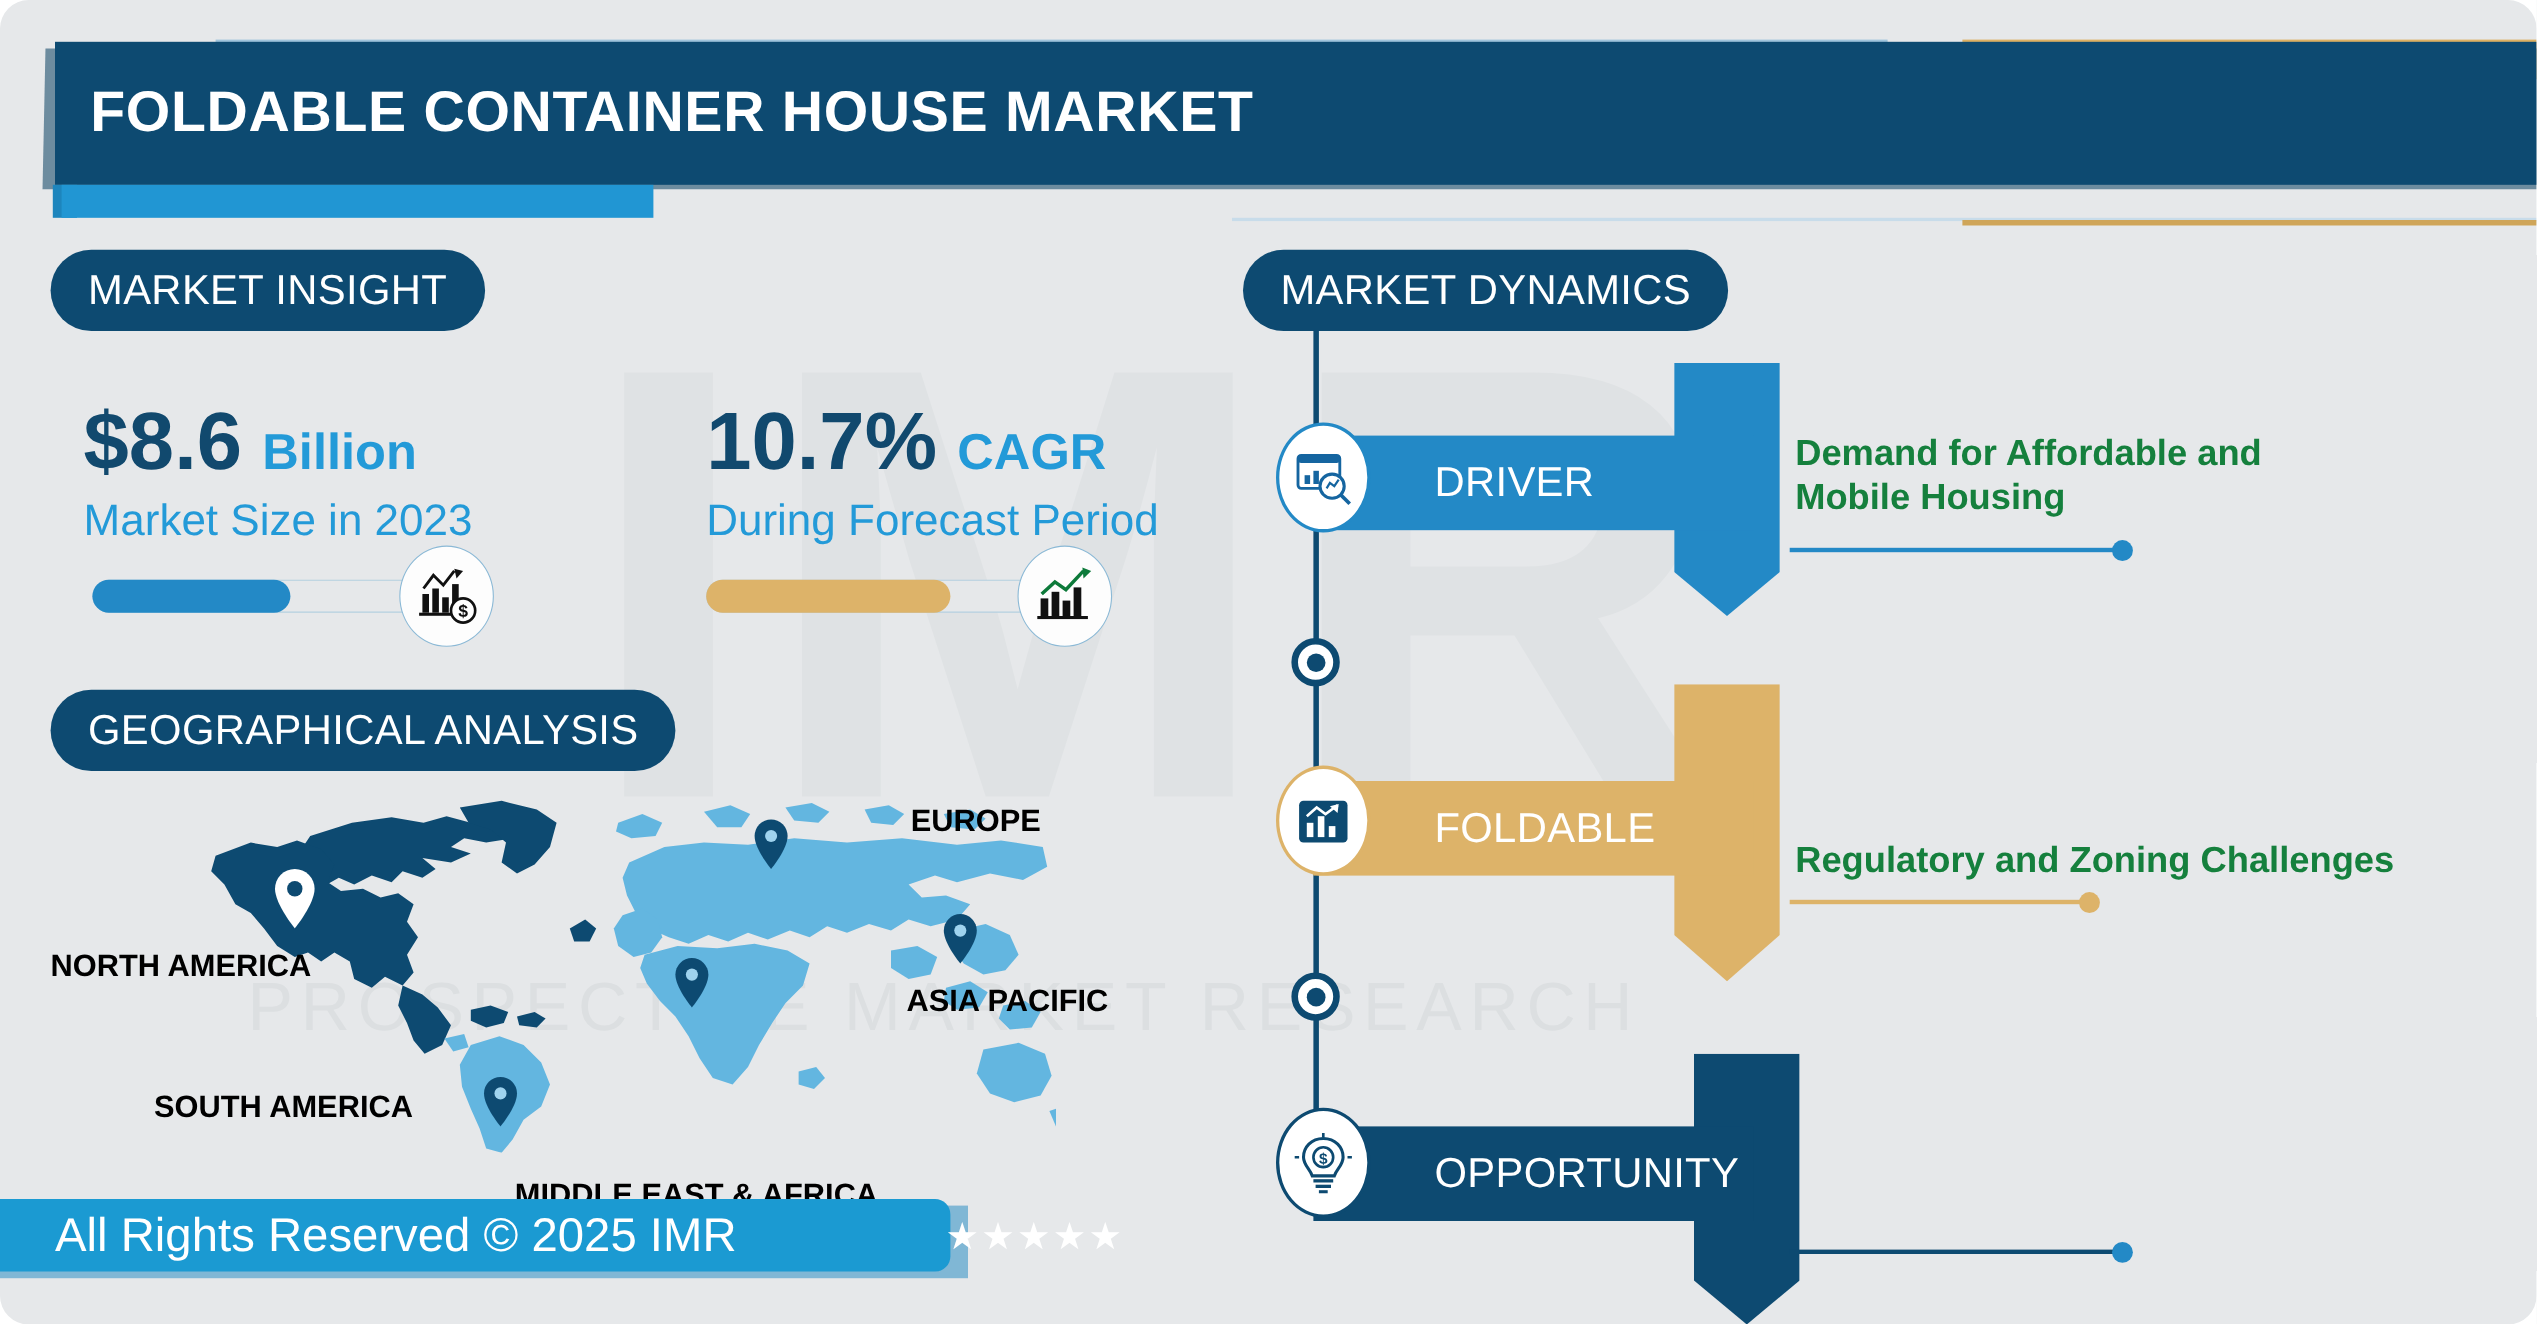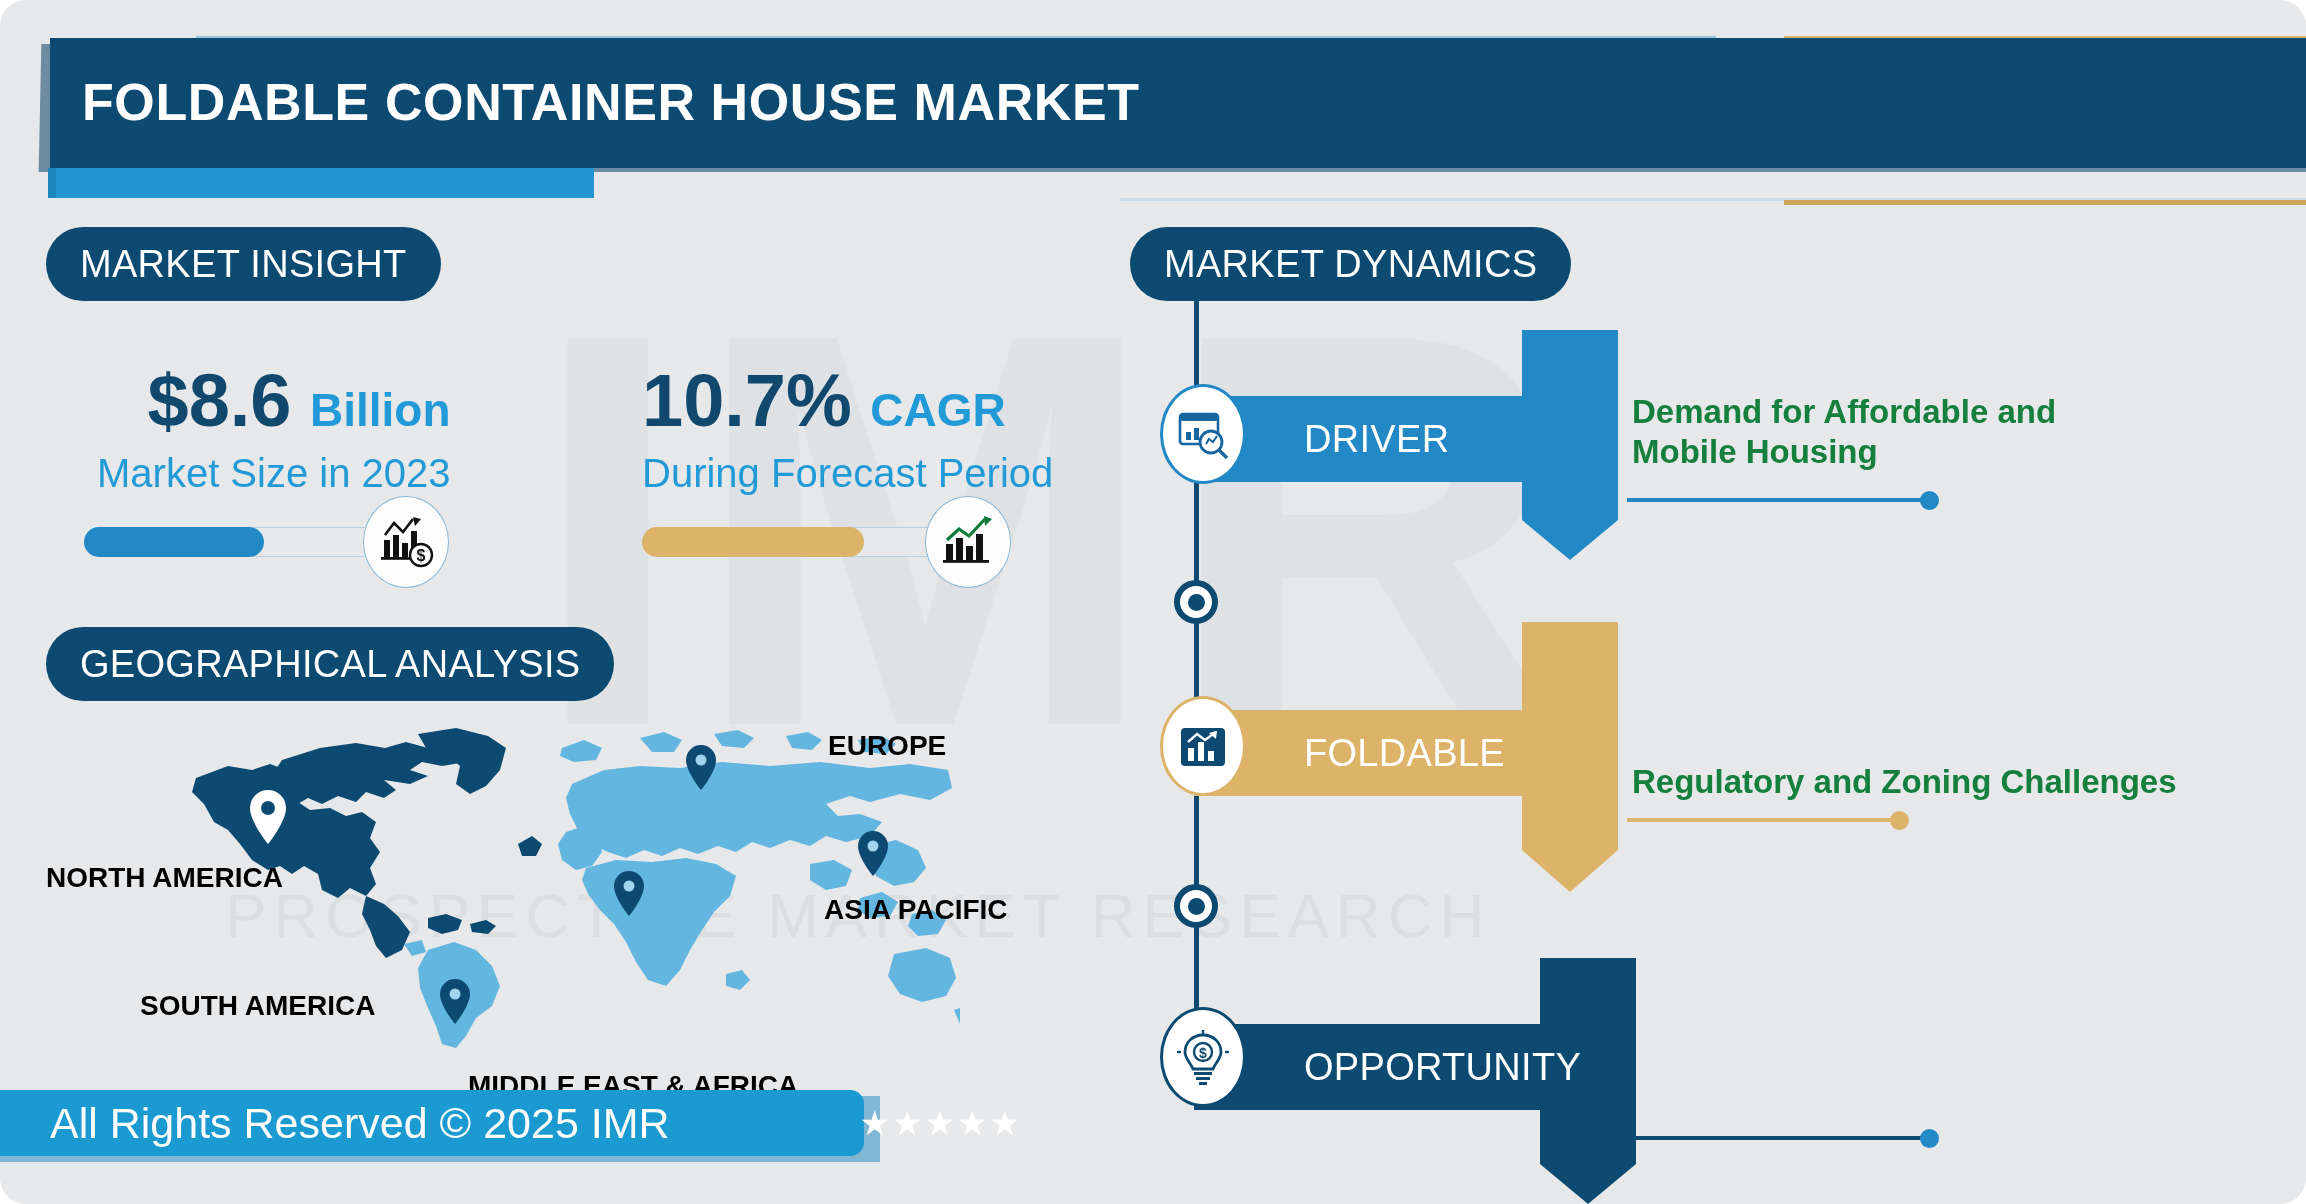--- a/index.html
+++ b/index.html
@@ -94,21 +94,21 @@
     font-size: 74px; font-weight: bold; color: #11496e;
     display: inline-block; vertical-align: baseline;
   }
   .stat .unit {
     font-size: 46px; font-weight: bold; color: #239ad8;
     display: inline-block; margin-left: 14px; vertical-align: baseline;
   }
   .stat .sub {
     font-size: 40px; color: #239ad8; margin-top: 8px; white-space: nowrap;
   }
-  #stat-size { left: 97px;  top: 358px; text-align: right; }
+  #stat-size { left: 76px;  top: 358px; }
   #stat-cagr { left: 642px; top: 358px; }
 
   .track {
     position: absolute; height: 30px; border-radius: 16px;
     border: 1px solid #b4cfe0; background: #e6e8ea;
   }
   .fill { position: absolute; height: 30px; border-radius: 16px; }
   .badge {
     position: absolute; width: 86px; height: 92px;
     border-radius: 50%; background: #fdfdfd;

